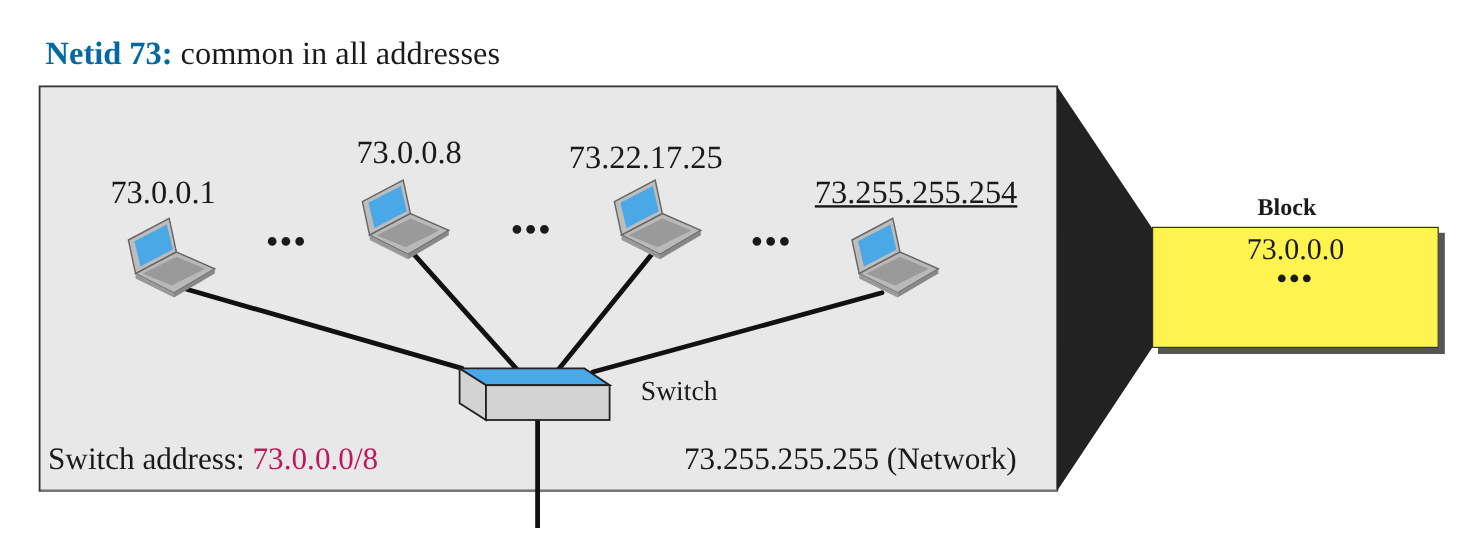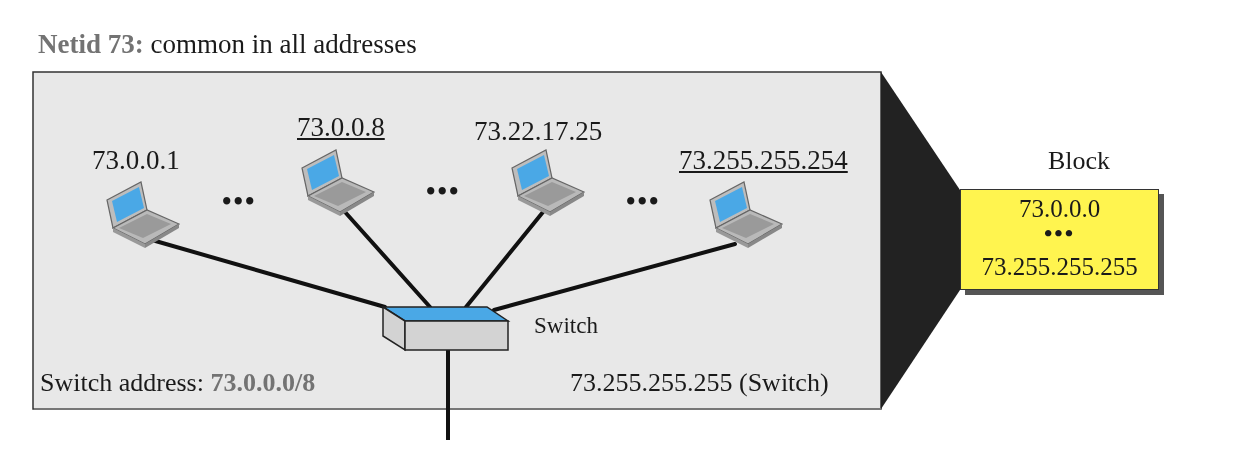--- a/index.html
+++ b/index.html
@@ -1,27 +1,27 @@
 <!DOCTYPE html>
 <html><head>
   <meta charset="utf-8">
   <style>
     html, body { margin: 0; padding: 0; background: #ffffff; }
     body { width: 1236px; height: 454px; position: relative; overflow: hidden; font-family: "Liberation Serif", serif; color: #1a1a1a; }
     .abs { position: absolute; }
     #diagram { position: absolute; left: 0; top: 0; }
     .title { left: 38px; top: 29px; font-size: 27px; white-space: nowrap; }
-    .title .netid { color: #737373; font-weight: bold; }
+    .title .netid { color: #0369a1; font-weight: bold; }
     .lbl { font-size: 27px; white-space: nowrap; }
     .netaddr { left: 40px; top: 368px; font-size: 26px; white-space: nowrap; }
-    .netaddr .val { color: #737373; font-weight: bold; }
+    .netaddr .val { color: #be185d; font-weight: normal; }
     .special { left: 570px; top: 368px; font-size: 26px; white-space: nowrap; }
     .switch-lbl { left: 534px; top: 313px; font-size: 23px; }
-    .block-lbl { left: 1048px; top: 146px; font-size: 26px; }
-    .block-box { left: 960px; top: 189px; width: 199px; height: 101px; background: #fff44f; border: 1px solid #333; box-shadow: 5px 5px 0 #555; box-sizing: border-box; text-align: center; }
+    .block-lbl { left: 1048px; top: 162px; font-size: 20px; font-weight: bold; }
+    .block-box { left: 960px; top: 189px; width: 239px; height: 101px; background: #fff44f; border: 1px solid #333; box-shadow: 5px 5px 0 #555; box-sizing: border-box; text-align: center; }
     .block-box .first { font-size: 25px; margin-top: 5px; line-height: 28px; }
     .block-box .dots { font-size: 24px; line-height: 20px; letter-spacing: 2px; font-weight: bold; }
     .block-box .last { font-size: 25px; margin-top: 10px; line-height: 28px; }
   </style>
 </head>
 <body>
 
 <svg id="diagram" width="1236" height="454" viewBox="0 0 1236 454">
 
   <rect x="33" y="72" width="848" height="337" fill="#e8e8e8" stroke="#333" stroke-width="1.5"></rect>
@@ -58,35 +58,34 @@
   <use href="#laptop" x="512" y="150"></use>
   <use href="#laptop" x="710" y="182"></use>
 </svg>
 
 <div class="abs title">
   <span class="netid">Netid 73:</span>
   <span>common in all addresses</span>
 </div>
 
 <div class="abs lbl" style="left:92px;top:145px;font-family:Liberation Serif, serif;">73.0.0.1</div>
-<div class="abs lbl" style="left:297px;top:112px;text-decoration:underline;">73.0.0.8</div>
+<div class="abs lbl" style="left:297px;top:112px;">73.0.0.8</div>
 <div class="abs lbl" style="left:474px;top:116px;">73.22.17.25</div>
 <div class="abs lbl" style="left:679px;top:145px;text-decoration:underline;">73.255.255.254</div>
 
 <div class="abs lbl" style="left:222px;top:186px;font-weight:bold;letter-spacing:2px;">•••</div>
 <div class="abs lbl" style="left:426px;top:176px;font-weight:bold;letter-spacing:2px;">•••</div>
 <div class="abs lbl" style="left:626px;top:186px;font-weight:bold;letter-spacing:2px;">•••</div>
 
 <div class="abs switch-lbl">Switch</div>
 
 <div class="abs netaddr">
   <span>Switch address:</span>
   <span class="val">73.0.0.0/8</span>
 </div>
 
-<div class="abs special">73.255.255.255 (Switch)</div>
+<div class="abs special">73.255.255.255 (Network)</div>
 
 <div class="abs block-lbl">Block</div>
 <div class="abs block-box">
   <div class="first">73.0.0.0</div>
   <div class="dots">•••</div>
-  <div class="last">73.255.255.255</div>
 </div>
 
 </body></html>

